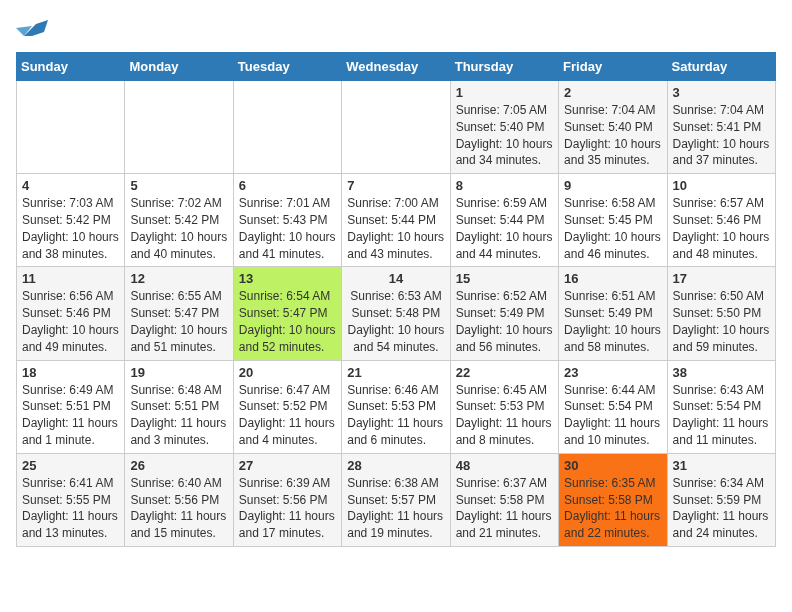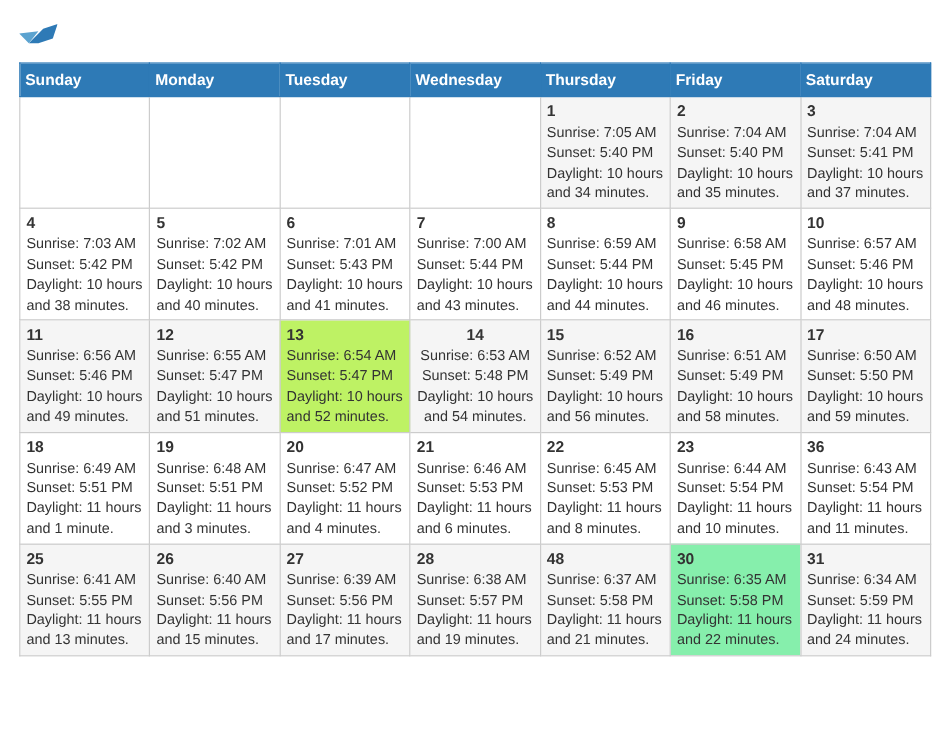--- a/index.html
+++ b/index.html
@@ -213,21 +213,21 @@
         </td>
         <td style="background: rgb(255, 255, 255);">
           <span class="day-number">22</span>
           <div class="day-info">Sunrise: 6:45 AM<br>Sunset: 5:53 PM<br>Daylight: 11 hours<br>and 8 minutes.</div>
         </td>
         <td style="background: rgb(255, 255, 255);">
           <span class="day-number">23</span>
           <div class="day-info">Sunrise: 6:44 AM<br>Sunset: 5:54 PM<br>Daylight: 11 hours<br>and 10 minutes.</div>
         </td>
         <td style="background: rgb(255, 255, 255);">
-          <span class="day-number">36</span>
+          <span class="day-number">38</span>
           <div class="day-info">Sunrise: 6:43 AM<br>Sunset: 5:54 PM<br>Daylight: 11 hours<br>and 11 minutes.</div>
         </td>
       </tr>
       <tr>
         <td style="background: rgb(245, 245, 245);">
           <span class="day-number">25</span>
           <div class="day-info">Sunrise: 6:41 AM<br>Sunset: 5:55 PM<br>Daylight: 11 hours<br>and 13 minutes.</div>
         </td>
         <td style="background: rgb(245, 245, 245);">
           <span class="day-number">26</span>
@@ -238,21 +238,21 @@
           <div class="day-info">Sunrise: 6:39 AM<br>Sunset: 5:56 PM<br>Daylight: 11 hours<br>and 17 minutes.</div>
         </td>
         <td style="background: rgb(245, 245, 245); margin-top: 20px;">
           <span class="day-number">28</span>
           <div class="day-info">Sunrise: 6:38 AM<br>Sunset: 5:57 PM<br>Daylight: 11 hours<br>and 19 minutes.</div>
         </td>
         <td style="background: rgb(245, 245, 245);">
           <span class="day-number">48</span>
           <div class="day-info">Sunrise: 6:37 AM<br>Sunset: 5:58 PM<br>Daylight: 11 hours<br>and 21 minutes.</div>
         </td>
-        <td style="background: #86efac;">
+        <td style="background: #f97316;">
           <span class="day-number">30</span>
           <div class="day-info">Sunrise: 6:35 AM<br>Sunset: 5:58 PM<br>Daylight: 11 hours<br>and 22 minutes.</div>
         </td>
         <td style="background: rgb(245, 245, 245);">
           <span class="day-number">31</span>
           <div class="day-info">Sunrise: 6:34 AM<br>Sunset: 5:59 PM<br>Daylight: 11 hours<br>and 24 minutes.</div>
         </td>
       </tr>
     </tbody>
 </table>

